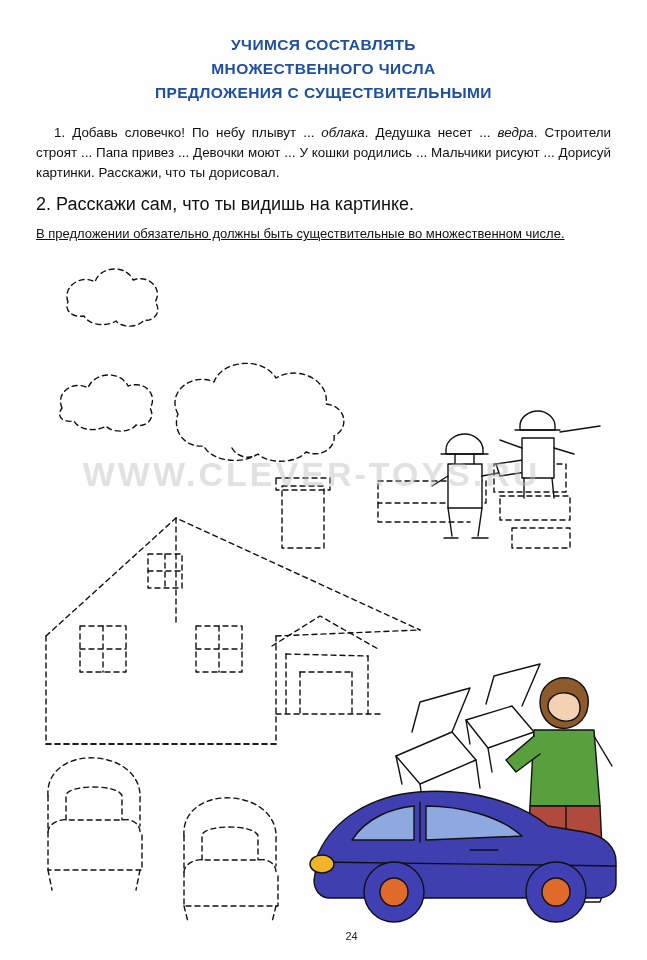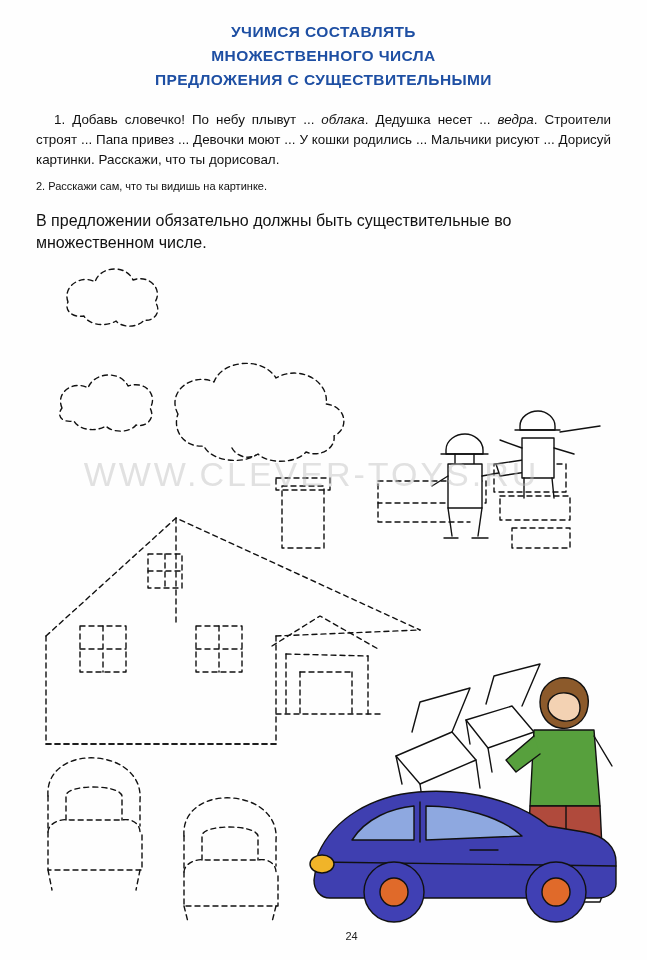--- a/index.html
+++ b/index.html
@@ -16,21 +16,21 @@
     overflow: hidden;
   }
   .page {
     position: relative;
     width: 647px;
     height: 960px;
     background: #fefefe;
     box-sizing: border-box;
   }
   .title-block {
-    padding-top: 20px;
+    padding-top: 33px;
     text-align: center;
     color: #1e4fa3;
     font-weight: bold;
     font-size: 15.5px;
     letter-spacing: 0.4px;
     line-height: 1.55;
   }
   .title-line {
     display: block;
   }
@@ -43,45 +43,46 @@
   }
   .body-text .indent {
     display: inline-block;
     width: 18px;
   }
   .ital {
     font-style: italic;
   }
   .task2 {
     margin: 2px 36px 0 36px;
-    font-size: 11px;
+    font-size: 18px;
     line-height: 1.48;
     color: #111;
   }
   .note {
-    margin: 16px 36px 0 36px;
-    font-size: 16px;
+    margin: 8px 36px 0 36px;
+    font-size: 13px;
     color: #111;
     line-height: 1.4;
+    text-decoration: underline;
   }
   .art {
     position: absolute;
     left: 0;
     top: 236px;
     width: 647px;
     height: 690px;
   }
   .watermark {
     position: absolute;
     left: 0;
     top: 455px;
     width: 623px;
     text-align: center;
     font-size: 34px;
-    font-weight: normal;
+    font-weight: bold;
     letter-spacing: 3px;
     color: rgba(190, 190, 190, 0.45);
     pointer-events: none;
     font-family: "Liberation Sans", sans-serif;
     white-space: nowrap;
   }
   .page-number {
     position: absolute;
     bottom: 18px;
     left: 0;

